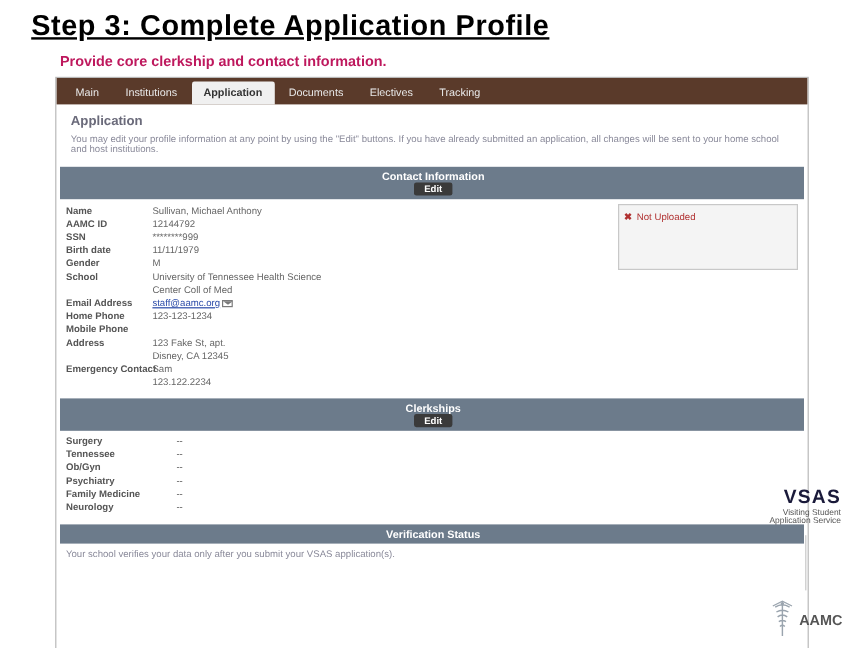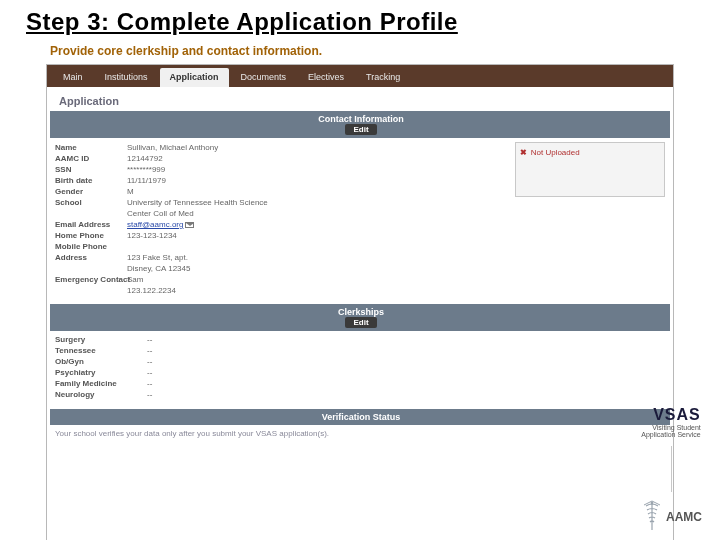--- a/index.html
+++ b/index.html
@@ -1,18 +1,18 @@
 <!DOCTYPE html>
 <html><head>
 <meta charset="utf-8">
 <style>
   * { box-sizing: border-box; margin: 0; padding: 0; }
   body { font-family: Arial, Helvetica, sans-serif; background: #fff; width: 720px; height: 540px; position: relative; overflow: hidden; }
   .slide-title { font-size: 24px; font-weight: 900; text-decoration: underline; padding: 8px 10px 4px 26px; color: #000; letter-spacing: 0.5px; }
-  .slide-sub { font-size: 12px; font-weight: 700; color: #a16207; padding: 4px 0 6px 50px; }
+  .slide-sub { font-size: 12px; font-weight: 700; color: #be185d; padding: 4px 0 6px 50px; }
   .app-shell { margin: 0 46px 0 46px; border: 1px solid #b8b8b8; background: #fff; height: 496px; overflow: hidden; }
   .tabbar { display: flex; align-items: flex-end; background: #5a3a2a; height: 22px; padding-left: 6px; gap: 2px; }
   .tab { font-size: 9px; color: #e8e8e8; padding: 4px 10px 5px 10px; border-radius: 2px 2px 0 0; cursor: pointer; }
   .tab.active { background: #f0f0f0; color: #333; font-weight: 700; }
   .page-hdr { padding: 8px 10px 2px 12px; font-size: 11px; font-weight: 700; color: #6a6a7a; }
   .page-note { padding: 2px 12px 8px 12px; font-size: 8px; color: #8a8a9a; }
   .section-bar { background: #6c7b8b; color: #fff; font-size: 9px; font-weight: 700; padding: 3px 6px 3px 8px; display: flex; justify-content: space-between; align-items: center; margin: 2px 3px 0 3px; flex-direction: column; }
   .edit-btn { background: #3a3a3a; color: #fff; font-size: 8px; padding: 1px 8px; border-radius: 2px; cursor: pointer; }
   .section-body { display: flex; padding: 4px 8px 6px 8px; font-size: 8px; color: #555; line-height: 1.4; }
   .kv-col { display: flex; }
@@ -51,20 +51,21 @@
   <div class="tabbar">
     <div class="tab">Main</div>
     <div class="tab">Institutions</div>
     <div class="tab active">Application</div>
     <div class="tab">Documents</div>
     <div class="tab">Electives</div>
     <div class="tab">Tracking</div>
   </div>
 
   <div class="page-hdr">Application</div>
+  <div class="page-note">You may edit your profile information at any point by using the "Edit" buttons. If you have already submitted an application, all changes will be sent to your home school and host institutions.</div>
 
   <div class="section-bar">
     <span>Contact Information</span>
     <span class="edit-btn">Edit</span>
   </div>
   <div class="section-body">
     <div class="kv-col">
       <div class="k-col">
         <div>Name</div>
         <div>AAMC ID</div>

